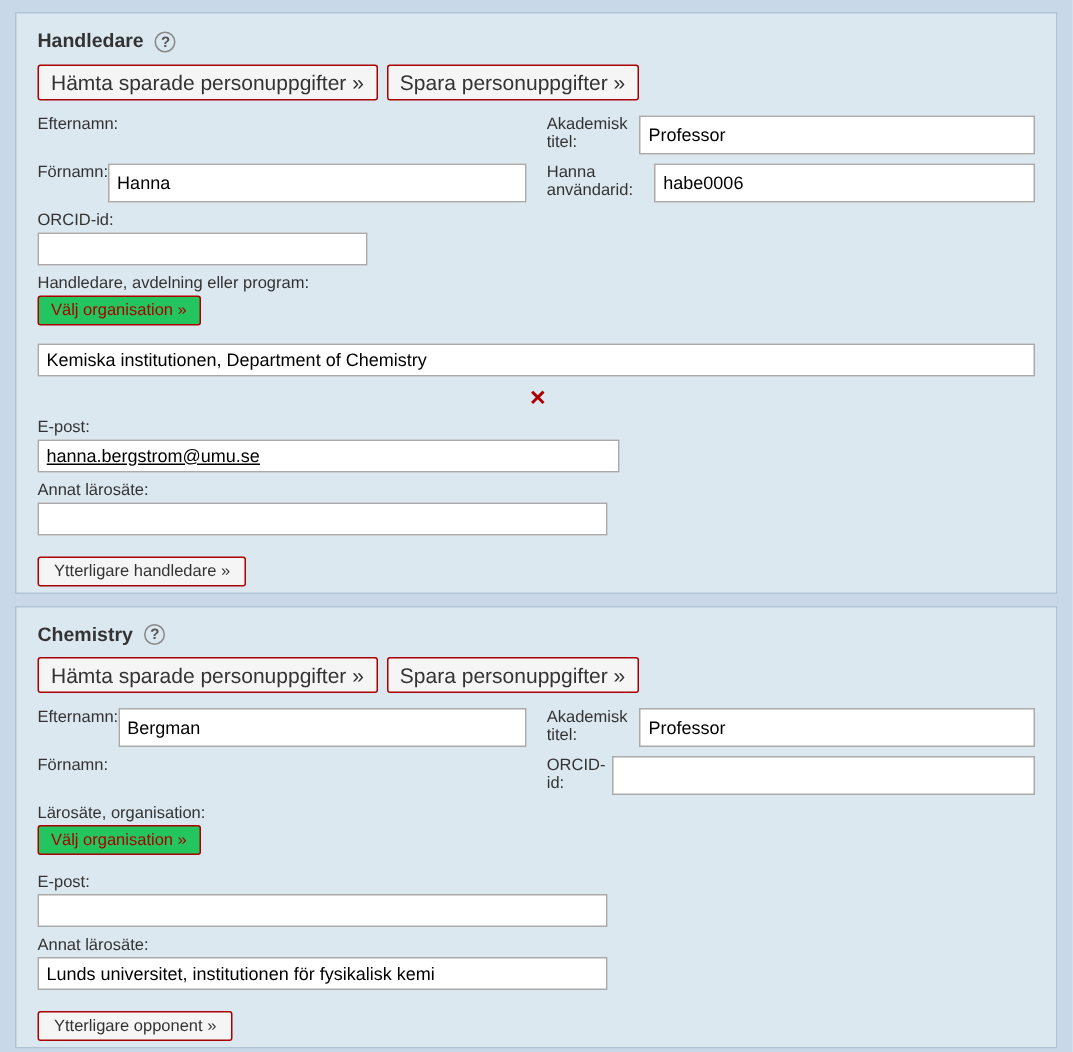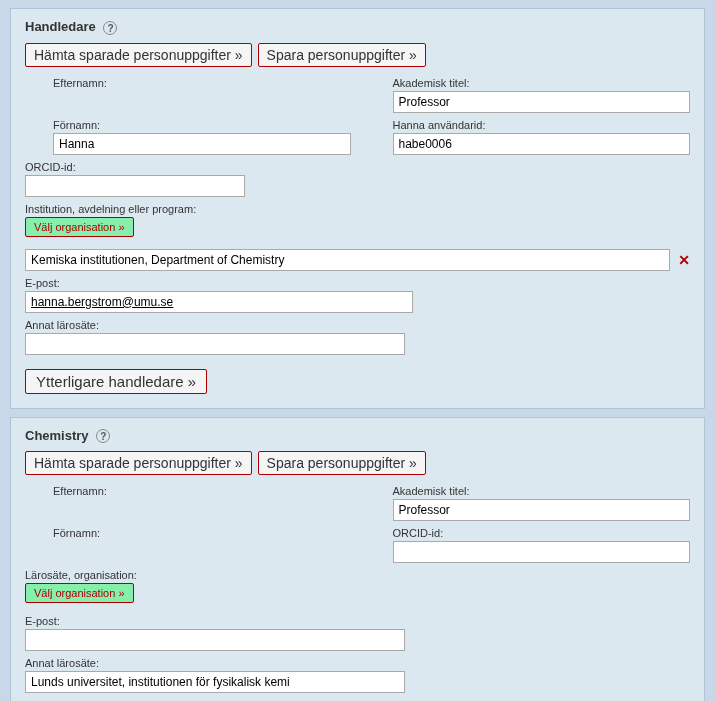--- a/index.html
+++ b/index.html
@@ -7,21 +7,21 @@
       font-family: Arial, sans-serif;
       font-size: 12px;
       background: #c8d8e8;
       width: 715px;
       min-height: 701px;
     }
     .section {
       background: #dce8f0;
       border: 1px solid #b0c4d8;
       margin: 8px 10px;
-      padding: 10px 14px 14px 14px;
+      padding: 10px 14px 4px 14px;
     }
     .section-title {
       font-size: 13px;
       font-weight: bold;
       color: #333;
       margin-bottom: 8px;
     }
     .help-icon {
       display: inline-block;
       width: 14px;
@@ -50,69 +50,69 @@
       cursor: pointer;
       border-radius: 2px;
     }
     .form-row {
       display: flex;
       gap: 14px;
       margin-bottom: 6px;
     }
     .form-group {
       display: flex;
-      flex-direction: column;
+      flex-direction: row;
       flex: 1;
-      margin-left: 28px;
     }
     label {
       font-size: 11px;
       color: #333;
       margin-bottom: 2px;
     }
     input[type="text"] {
       border: 1px solid #aaa;
       background: #fff;
       padding: 3px 5px;
       font-size: 12px;
       width: 100%;
     }
     .org-btn {
       border: 1px solid #a00;
-      background: #86efac;
+      background: #22c55e;
       color: #a00;
       padding: 3px 8px;
       font-size: 11px;
       cursor: pointer;
       border-radius: 2px;
       display: inline-block;
       width: fit-content;
     }
     .org-row {
       display: flex;
       align-items: center;
       gap: 6px;
       margin-bottom: 6px;
+      flex-direction: column;
     }
     .org-row input[type="text"] {
       flex: 1;
     }
     .remove-x {
       color: #a00;
       font-weight: bold;
       font-size: 14px;
       cursor: pointer;
       margin-left: 2px;
     }
     .extra-btn {
       border: 1px solid #a00;
       background: #f5f5f5;
       color: #333;
       padding: 3px 10px;
-      font-size: 15px;
+      font-size: 11px;
       cursor: pointer;
       border-radius: 2px;
       margin-top: 8px;
     }
     .form-group-full {
       display: flex;
       flex-direction: column;
       margin-bottom: 6px;
     }
   </style>
@@ -150,21 +150,21 @@
       <input type="text" value="habe0006" style="">
     </div>
   </div>
 
   <div class="form-group-full">
     <label>ORCID-id:</label>
     <input type="text" style="width: 220px;">
   </div>
 
   <div class="form-group-full">
-    <label>Institution, avdelning eller program:</label>
+    <label>Handledare, avdelning eller program:</label>
     <button class="org-btn" style="margin-bottom:6px;">Välj organisation »</button>
   </div>
 
   <div class="org-row">
     <input type="text" value="Kemiska institutionen, Department of Chemistry" style="">
     <span class="remove-x">✕</span>
   </div>
 
   <div class="form-group-full">
     <label>E-post:</label>
@@ -186,20 +186,21 @@
   </div>
 
   <div class="btn-row">
     <button class="btn-outline">Hämta sparade personuppgifter »</button>
     <button class="btn-outline">Spara personuppgifter »</button>
   </div>
 
   <div class="form-row">
     <div class="form-group">
       <label>Efternamn:</label>
+      <input type="text" value="Bergman" style="">
     </div>
     <div class="form-group">
       <label>Akademisk titel:</label>
       <input type="text" value="Professor" style="">
     </div>
   </div>
 
   <div class="form-row">
     <div class="form-group">
       <label>Förnamn:</label>

